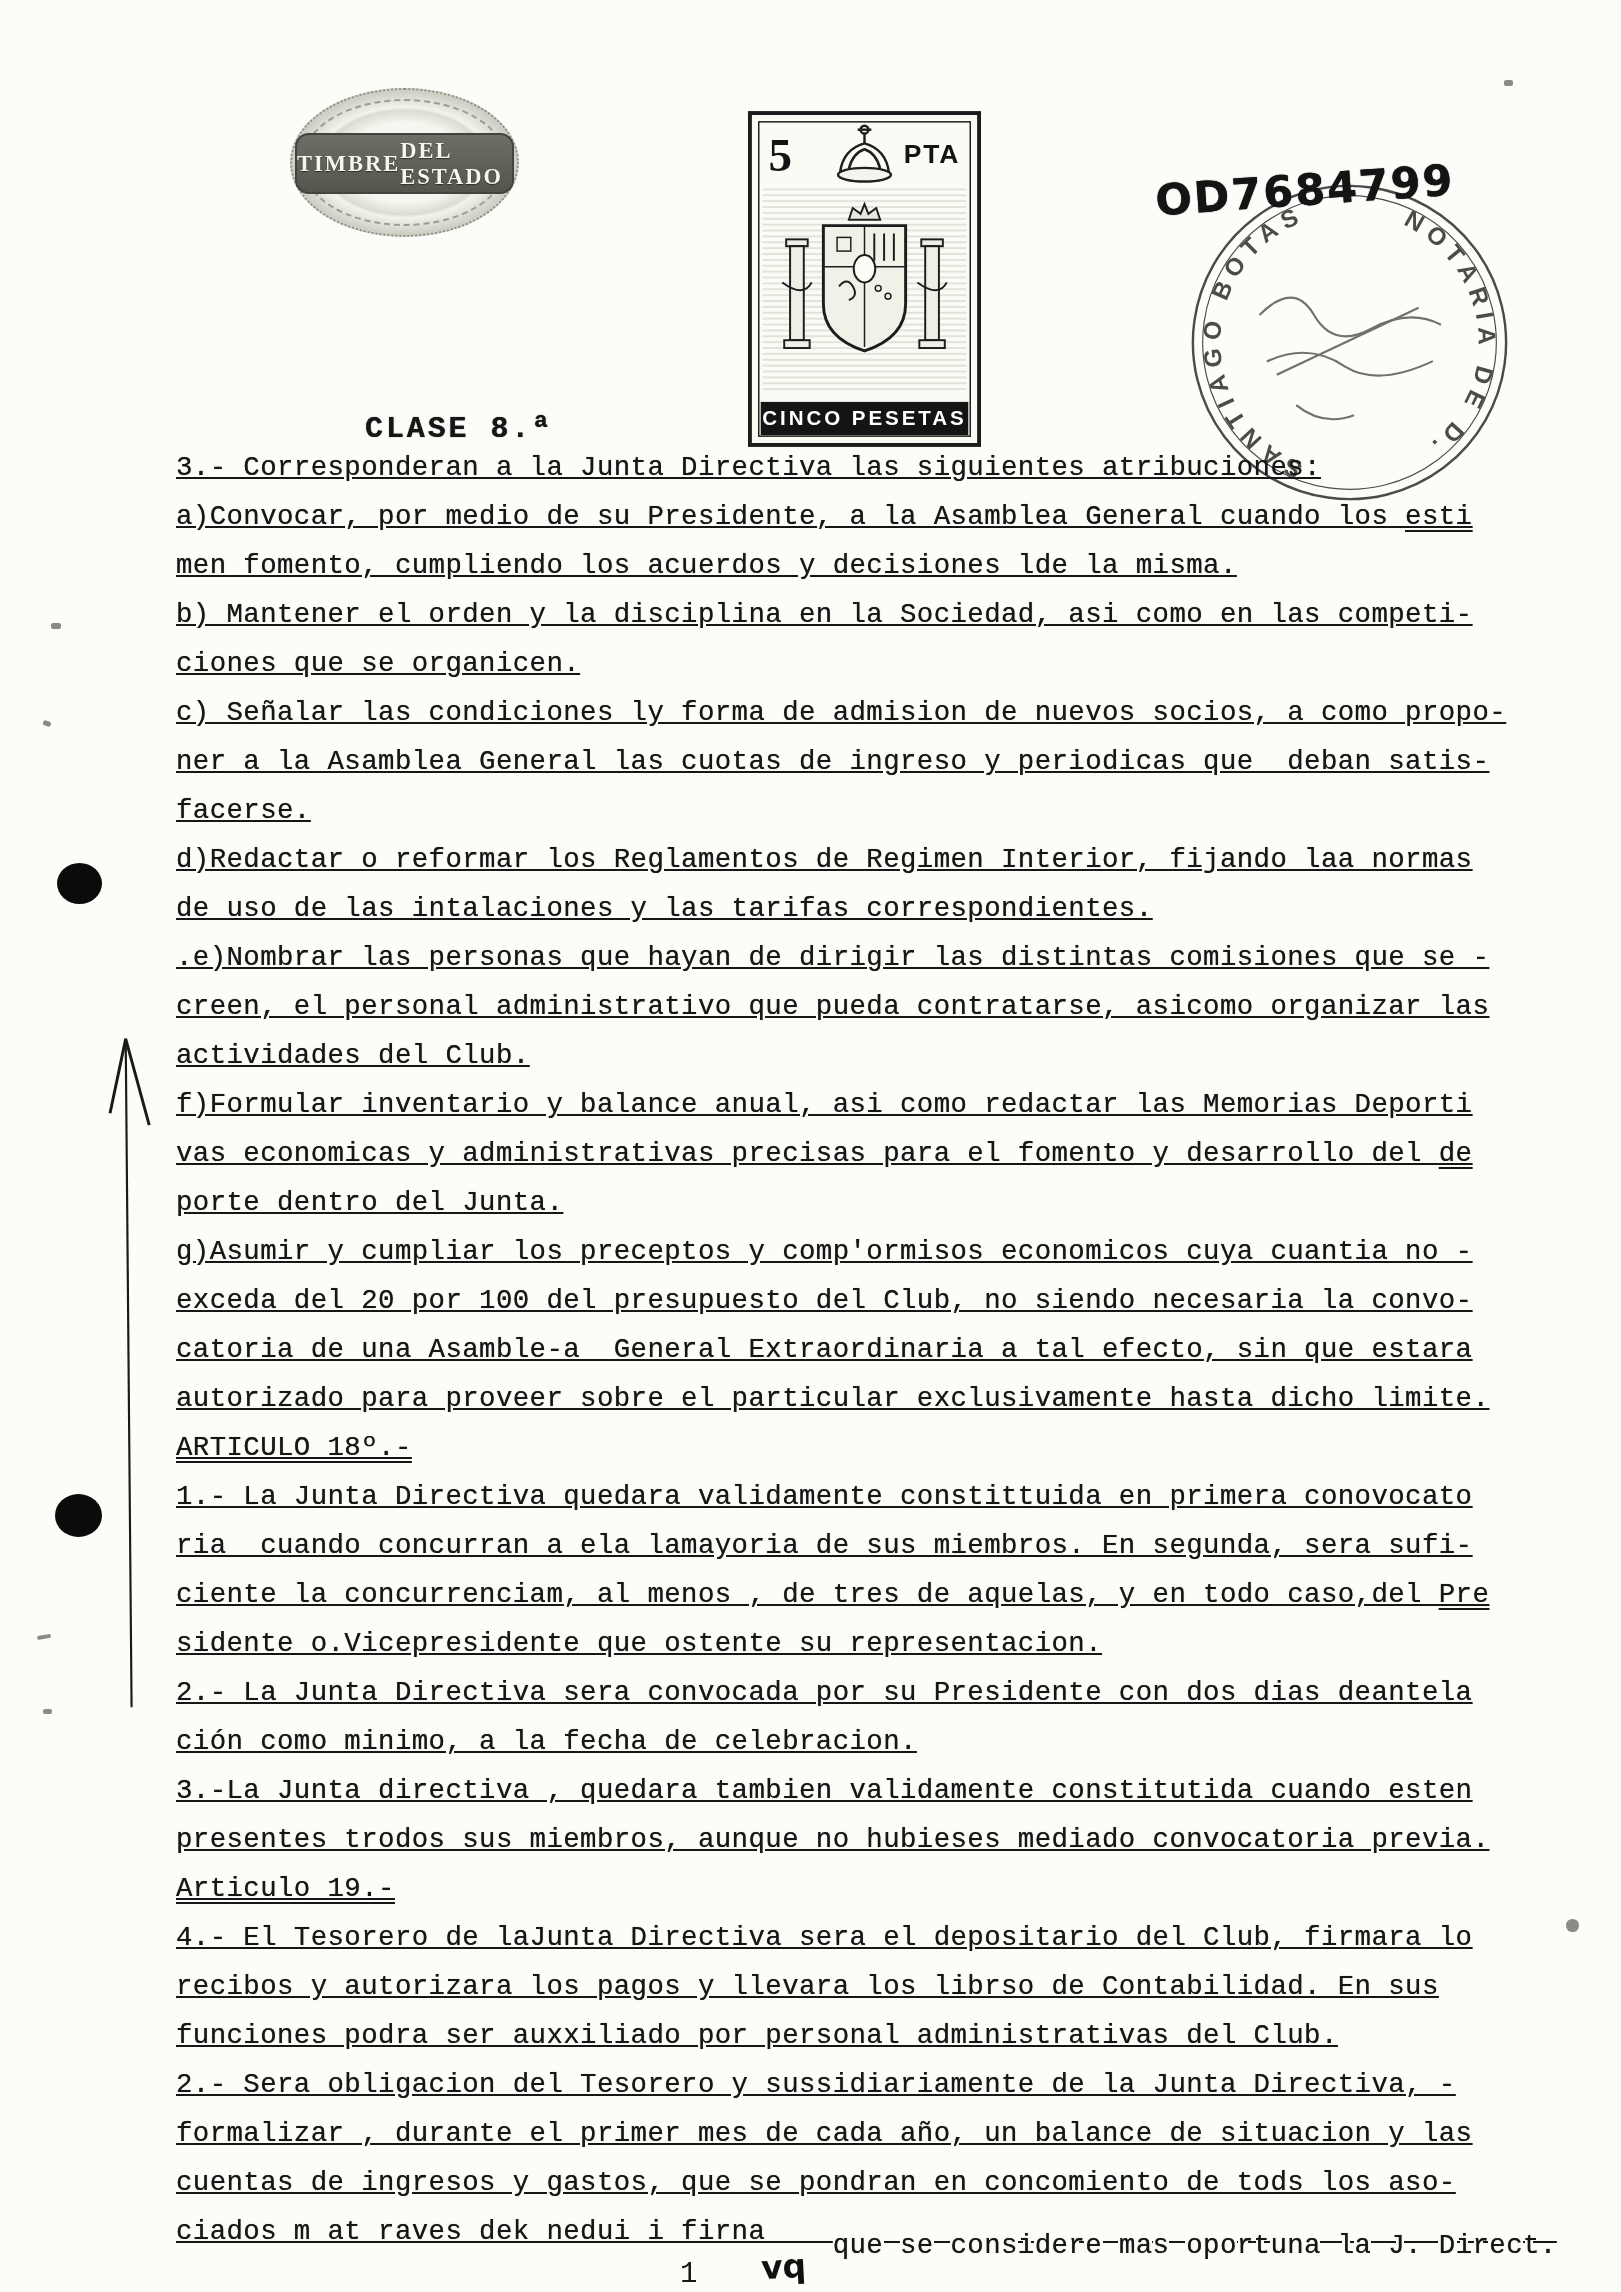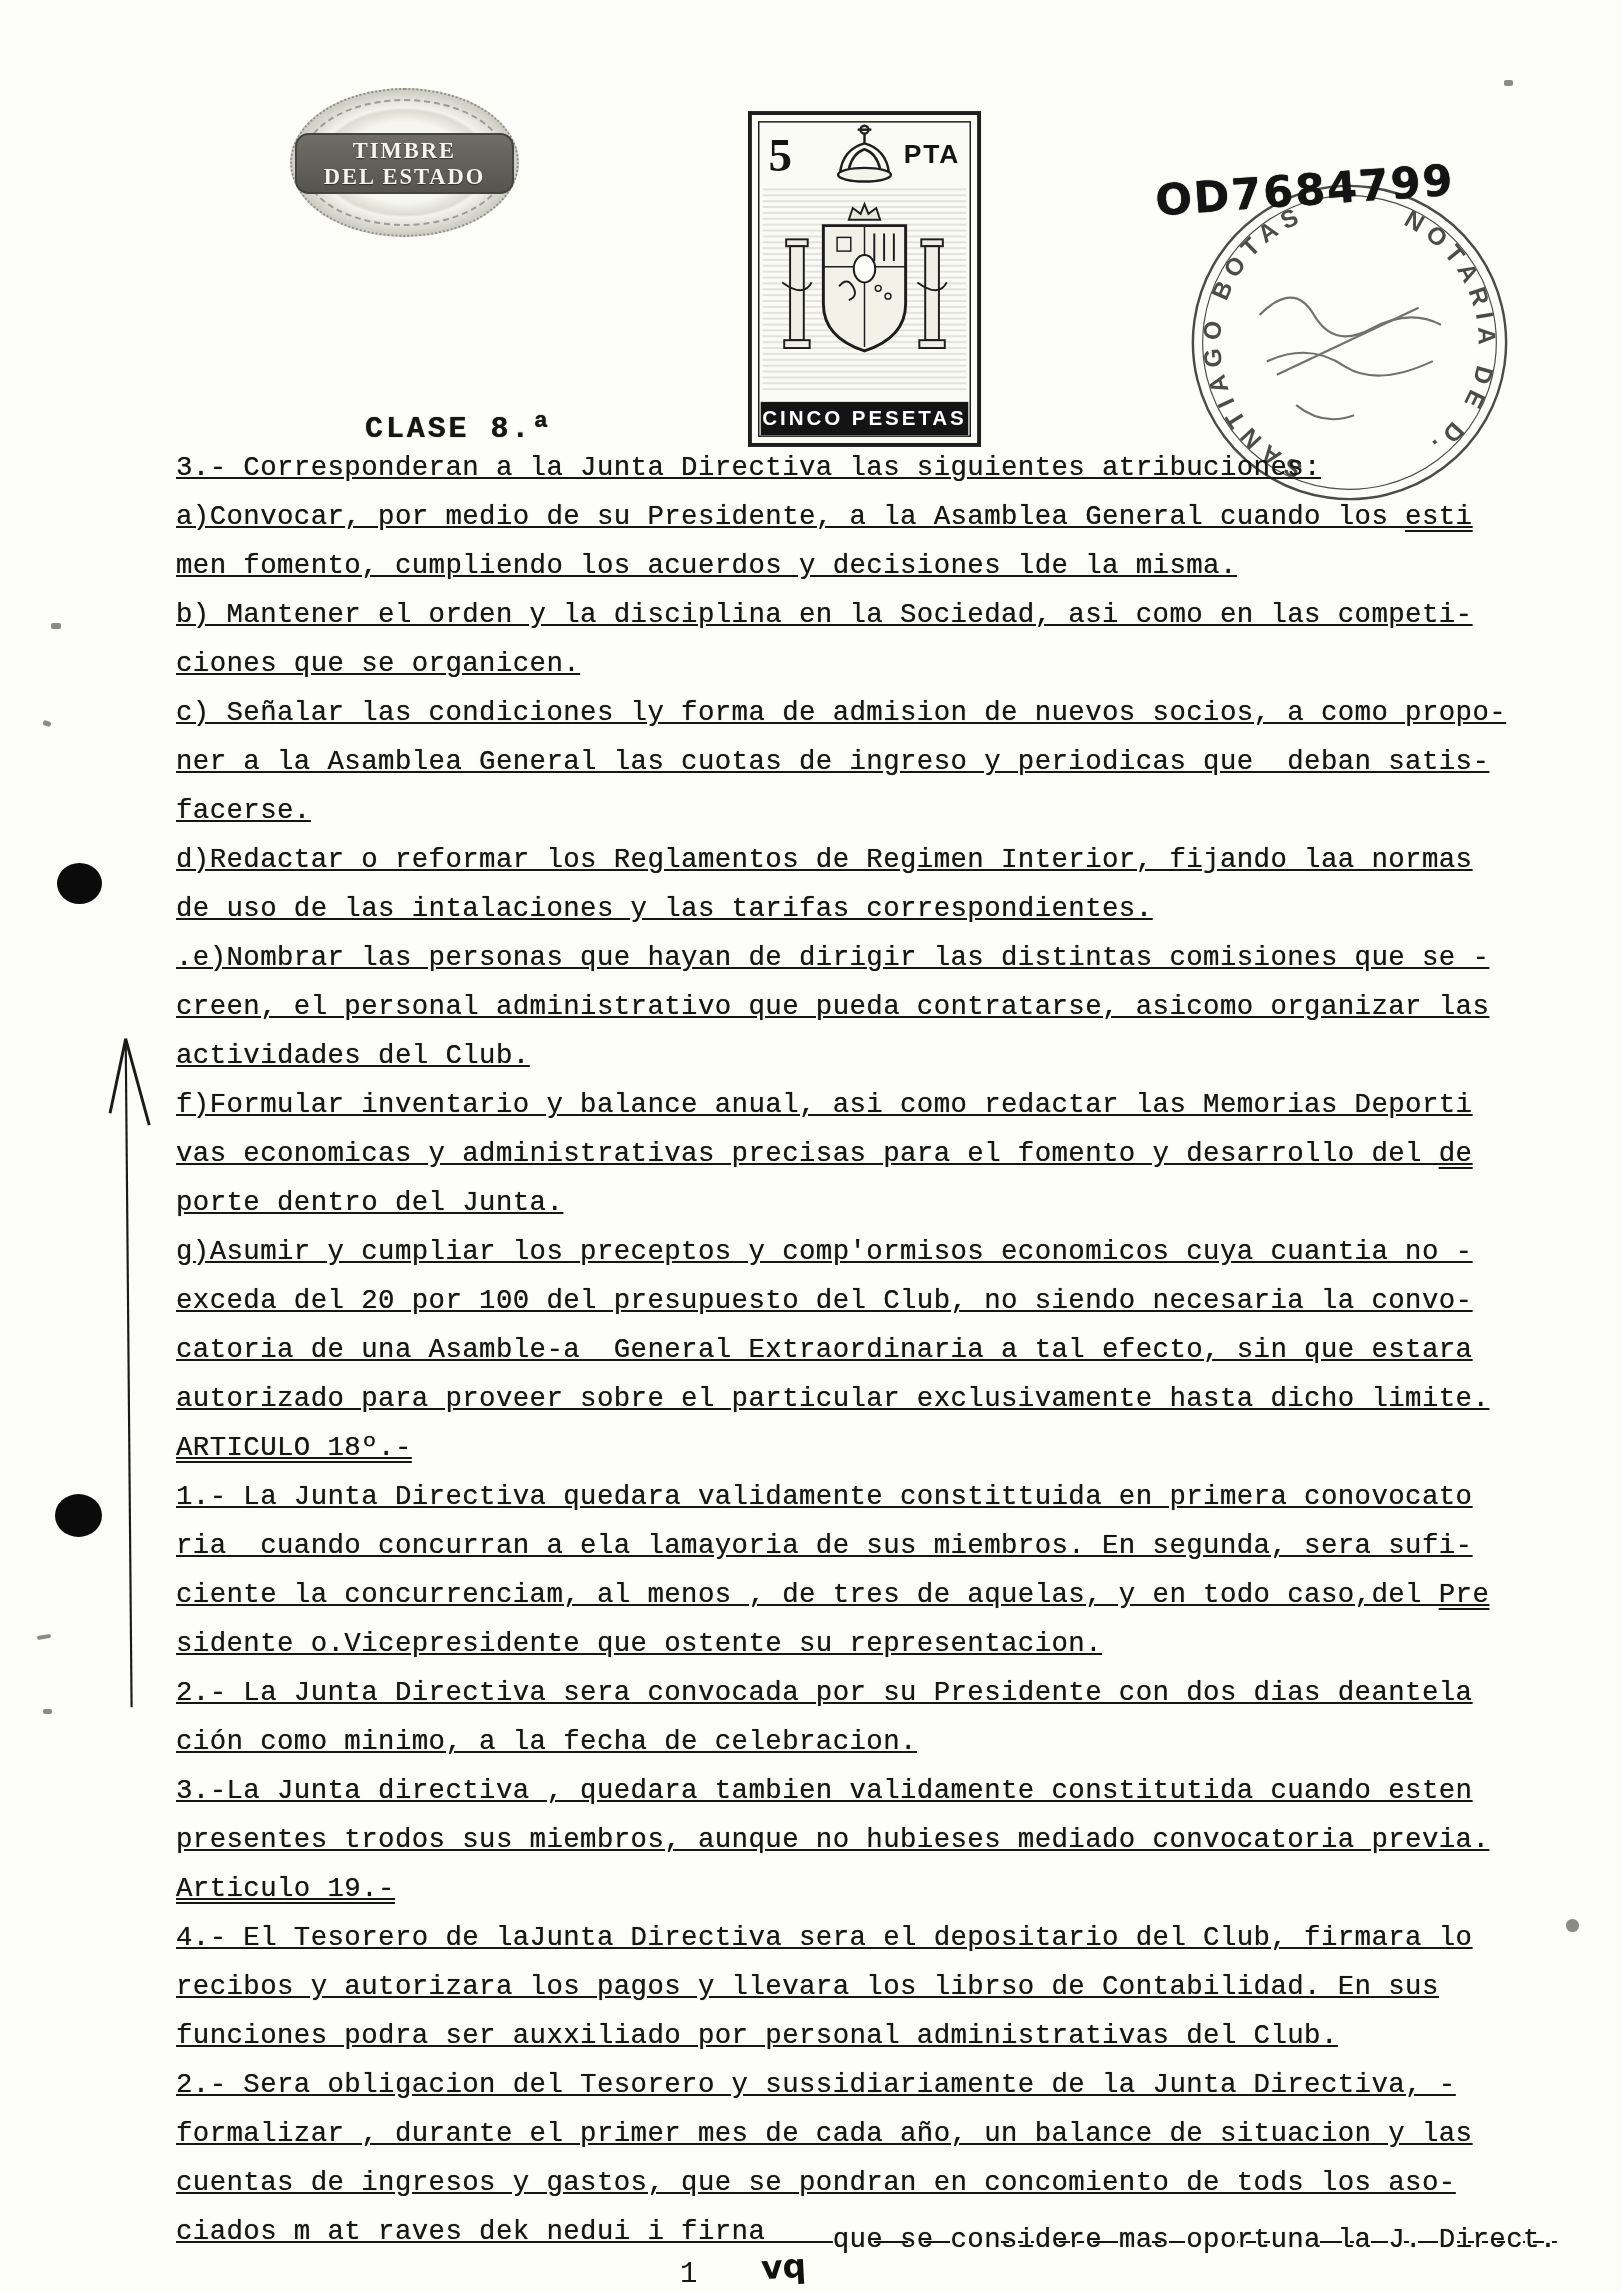--- a/index.html
+++ b/index.html
@@ -5,33 +5,33 @@
 <style>
   html,body{margin:0;padding:0;background:#e9e9e4;}
   .page{position:relative;width:1621px;height:2293px;background:#fcfcf9;overflow:hidden;
         font-family:"Liberation Mono",monospace;color:#161616;}
 
   
   .docbody{position:absolute;left:176px;top:443px;font-size:27.4px;line-height:49px;
            letter-spacing:0.4px;text-shadow:0 0 0.7px rgba(20,20,20,0.75);}
   .doc-line{white-space:pre;height:49px;text-decoration:underline;}
   .und{text-decoration:underline;text-decoration-thickness:2px;text-underline-offset:5.9px;}
-  .drop{position:relative;top:8px;}
+  .drop{position:relative;top:14px;}
 
   .clase{position:absolute;left:365px;top:412px;font-size:30px;font-weight:bold;
          letter-spacing:2.9px;text-shadow:0 0 1px #222;}
 
   
   .timbre{position:absolute;left:290px;top:88px;width:229px;height:149px;}
   .timbre-oval{position:absolute;inset:0;border-radius:50%;border:2.9px dotted #90908a;
       background:radial-gradient(closest-side,#f6f6f0 55%,#dcdcd2 72%,#f3f3ec 76%,#cfcfc5 98%);}
   .timbre-oval::before{content:"";position:absolute;inset:8.8px;border-radius:50%;border:2px dashed #9c9c94;}
   .timbre-band{position:absolute;left:4.9px;right:4.9px;top:45px;bottom:43px;
       background:linear-gradient(#6e6e66,#55554e);border:2px solid #44443e;border-radius:13.7px;
-      display:flex;flex-direction:column;align-items:center;justify-content:center;
+      display:flex;align-items:center;justify-content:center;
       color:#f6f6ef;font-family:"Liberation Serif",serif;font-weight:bold;font-size:22.5px;
       letter-spacing:2px;line-height:1.12;text-shadow:0 1px 1px #2e2e2a;}
 
   
   .fiscal{position:absolute;left:747px;top:110px;width:235px;height:338px;}
 
   
   .notary{position:absolute;left:1188px;top:181px;width:323px;height:323px;
           transform:rotate(8deg);opacity:0.92;}
 

